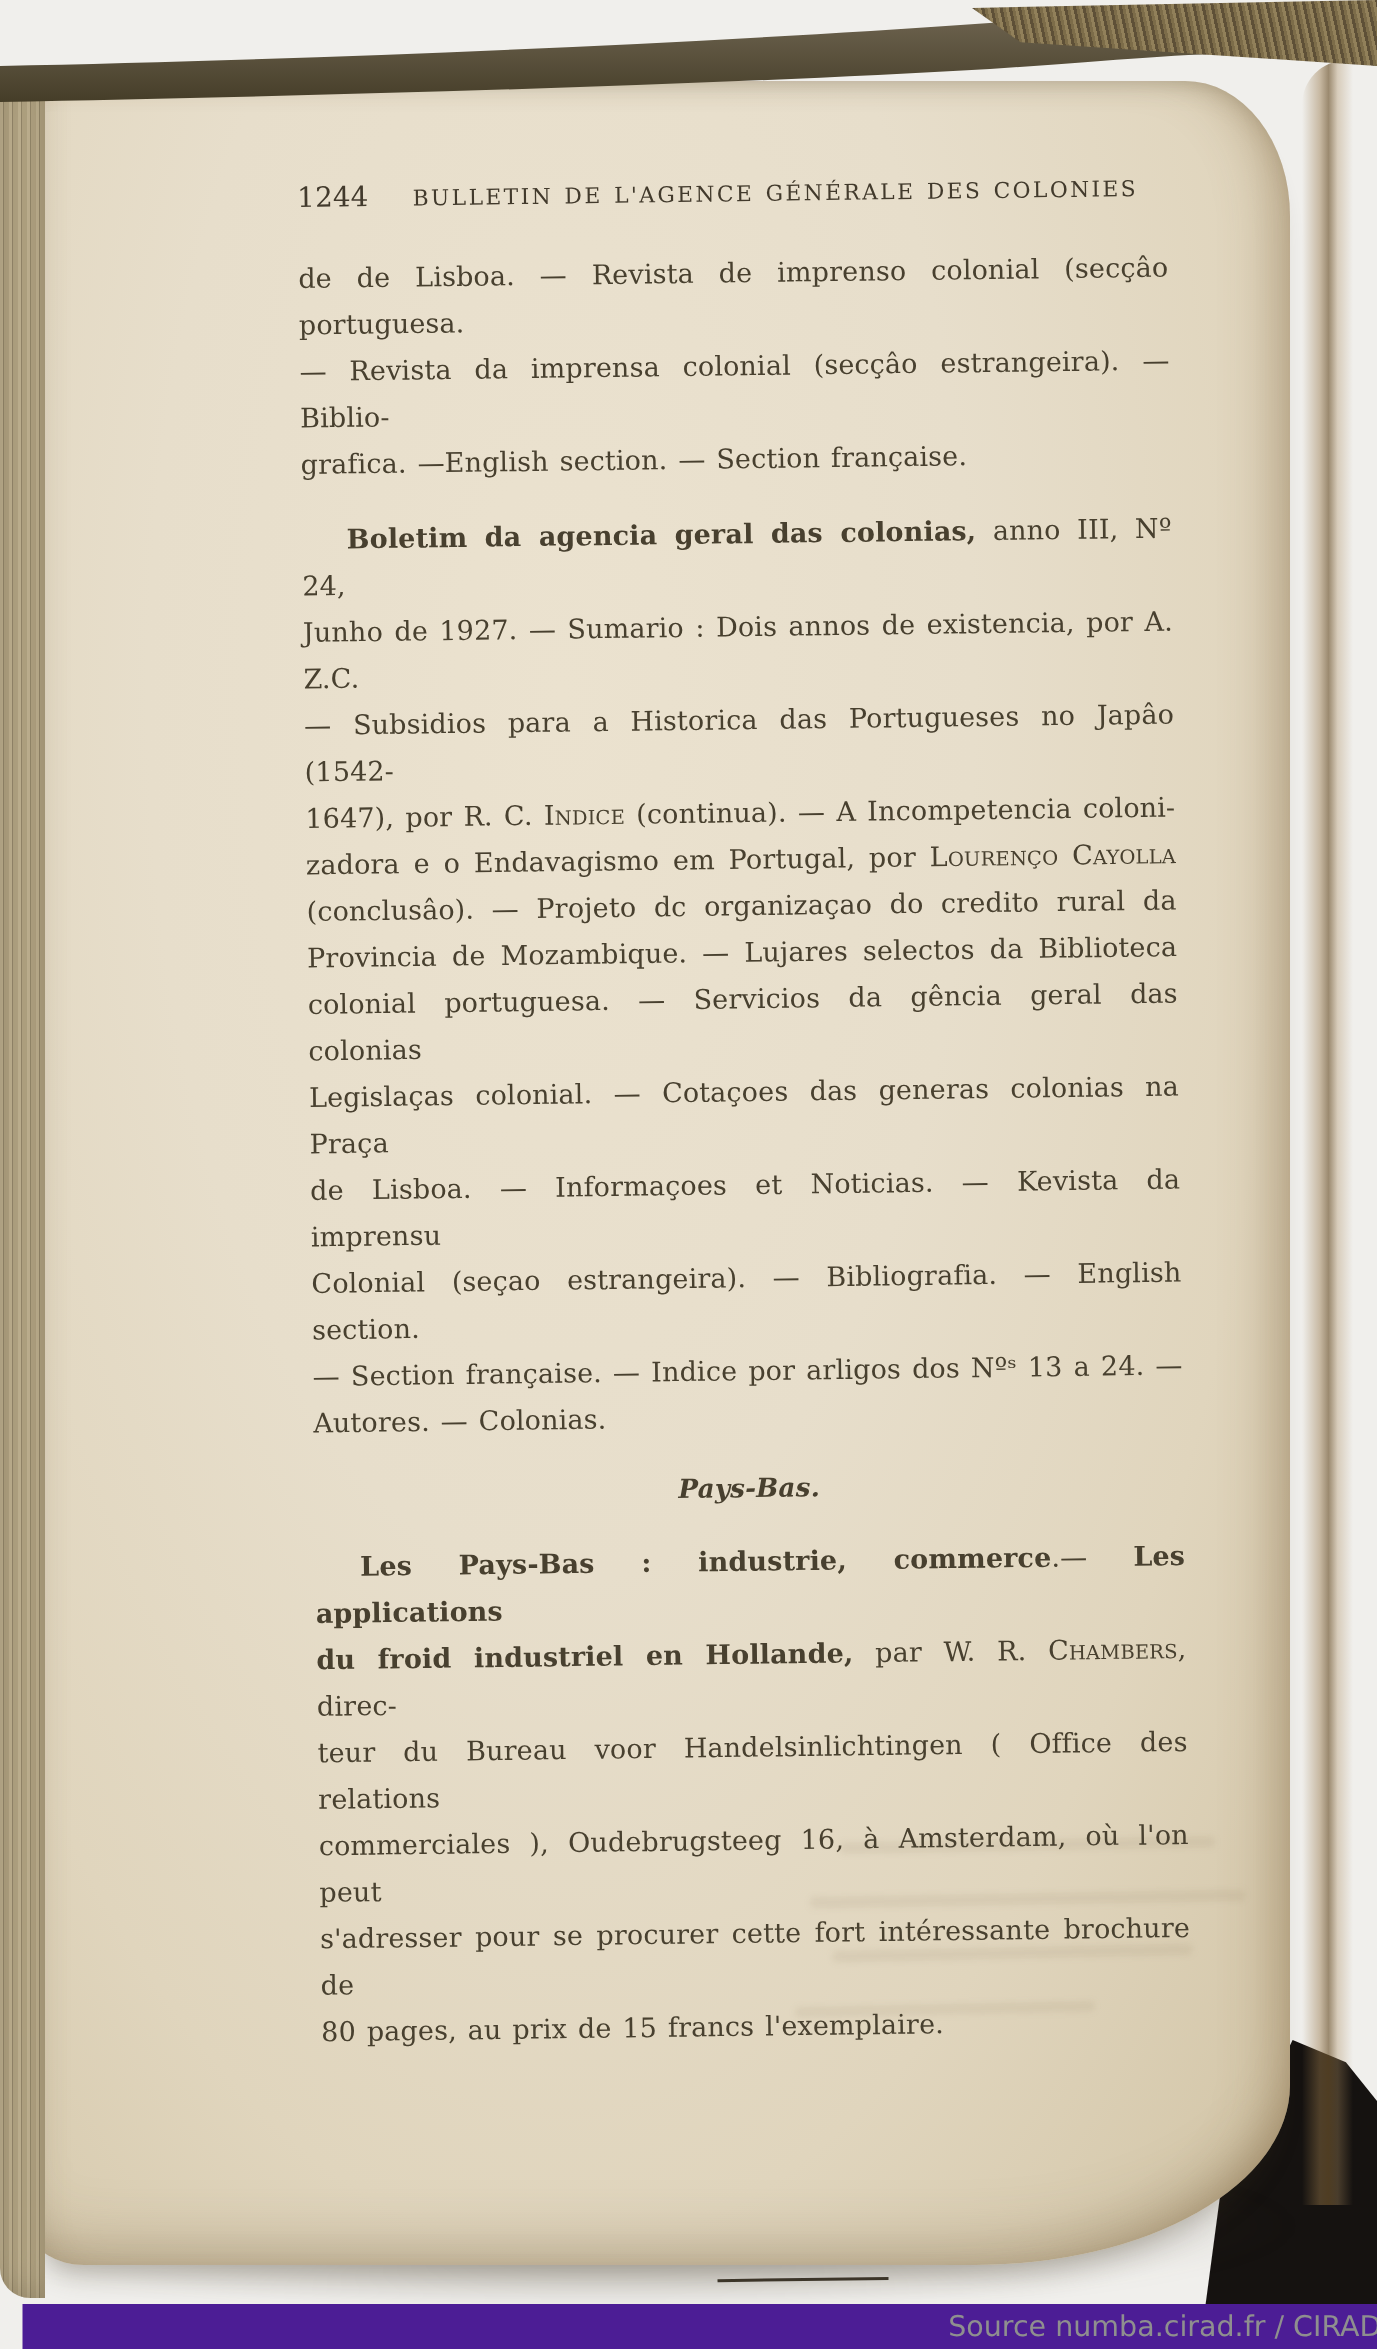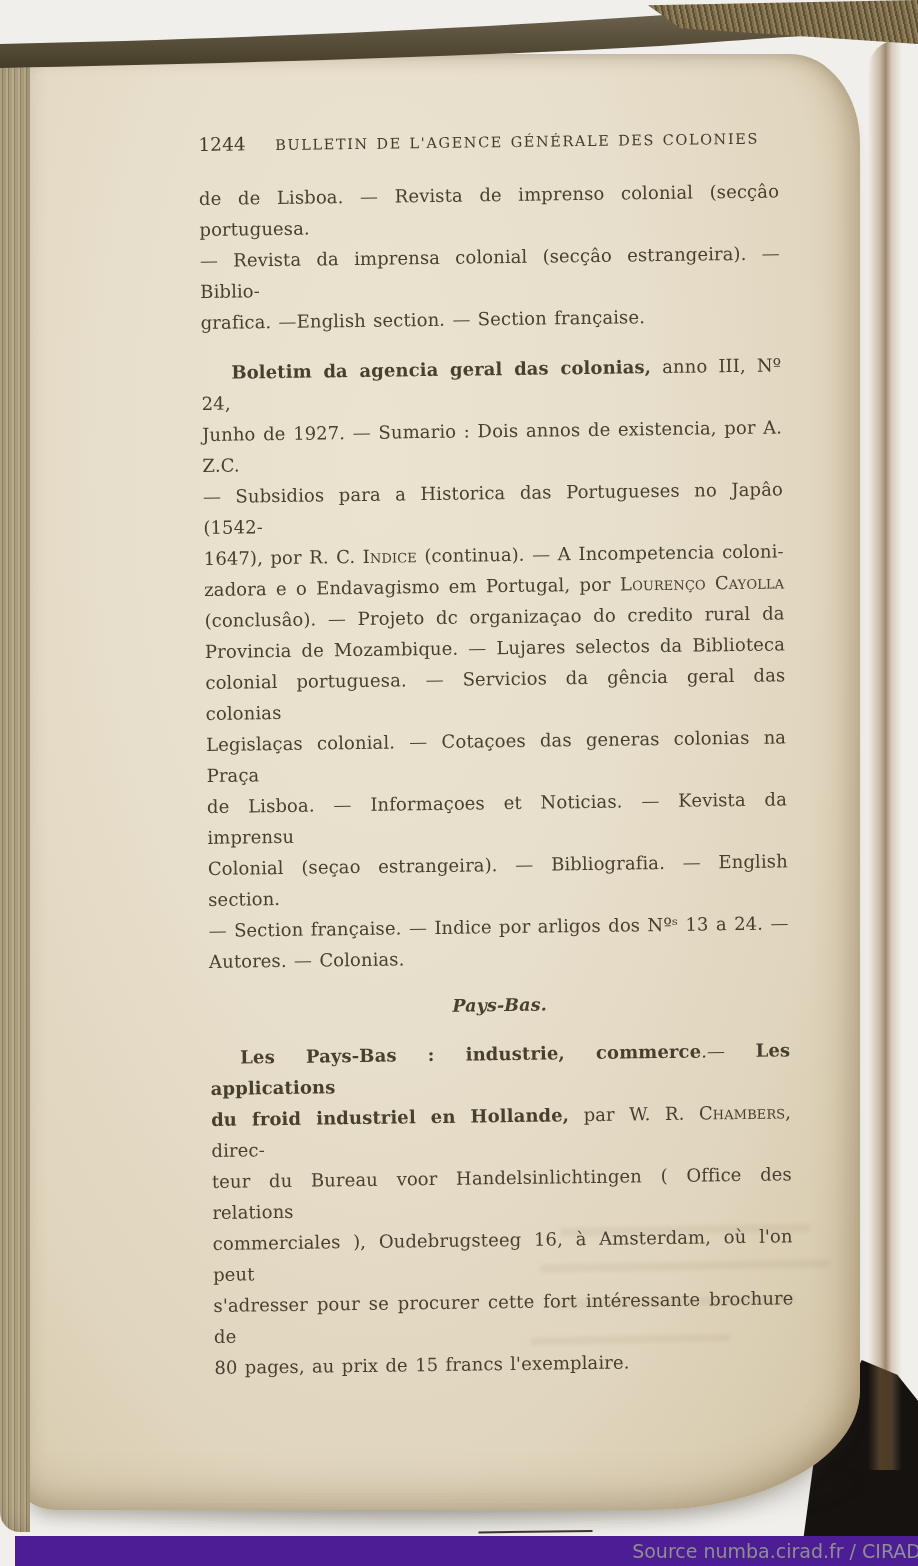--- a/index.html
+++ b/index.html
@@ -40,21 +40,21 @@
     font-family:"DejaVu Sans","Liberation Sans",sans-serif;font-size:19px;color:#8f8f8f;}
 
   
   .ghost{position:absolute;background:rgba(125,110,80,.10);filter:blur(2px);border-radius:3px;}
 
   
   .text{position:absolute;left:198px;top:120px;width:580px;color:#48402f;
         font-size:18px;line-height:31px;transform:rotate(-0.75deg);transform-origin:0 0;
         letter-spacing:.1px;word-spacing:.08em;}
   .hdr{display:flex;align-items:baseline;line-height:26px;margin-bottom:24px;color:#423a2c;}
-  .hdr .num{font-size:18.5px;margin-top:12px;}
+  .hdr .num{font-size:18.5px;}
   .hdr .title{flex:1;text-align:center;font-size:14.5px;letter-spacing:1.6px;padding-left:10px;}
   .para{margin:0;}
   .para+.para{margin-top:19px;}
   .para.indent .line:first-child{text-indent:30px;}
   .line{text-align:justify;text-align-last:justify;white-space:normal;}
   .line.last{text-align-last:left;}
   .seg-b{font-weight:bold;}
   .seg-sc{font-variant:small-caps;}
   .section-heading{text-align:center;font-style:italic;font-weight:bold;font-size:17.5px;
     margin:17px 0 17px 0;}

